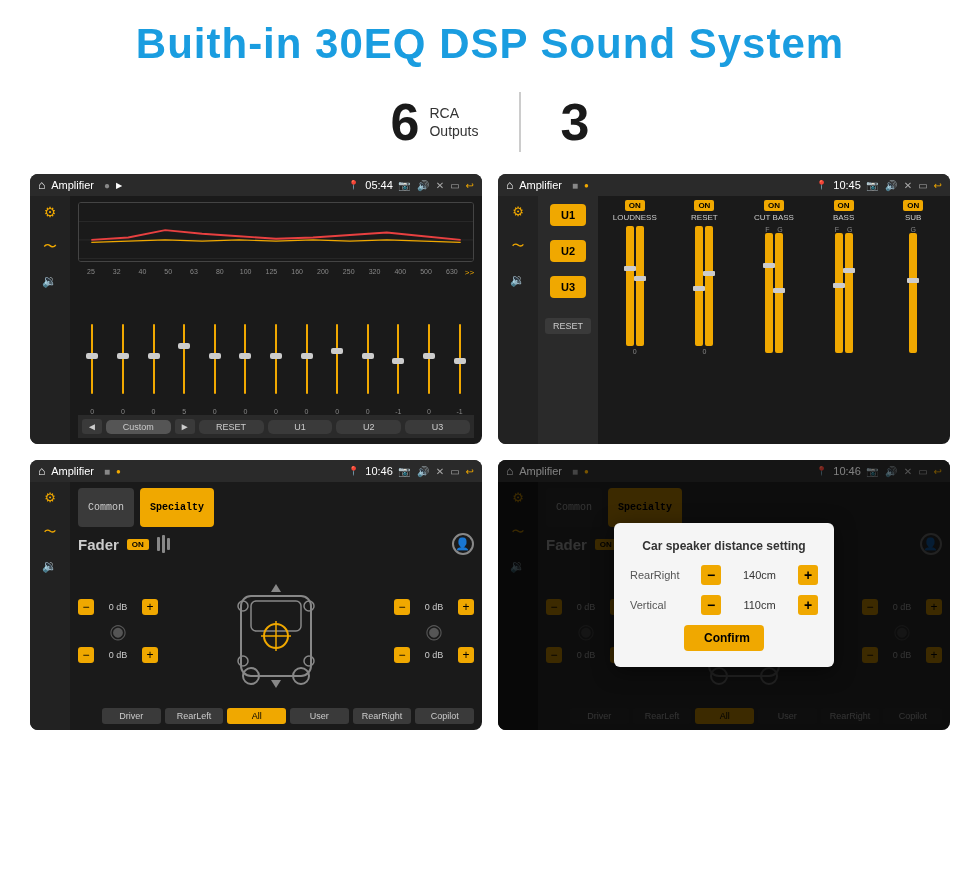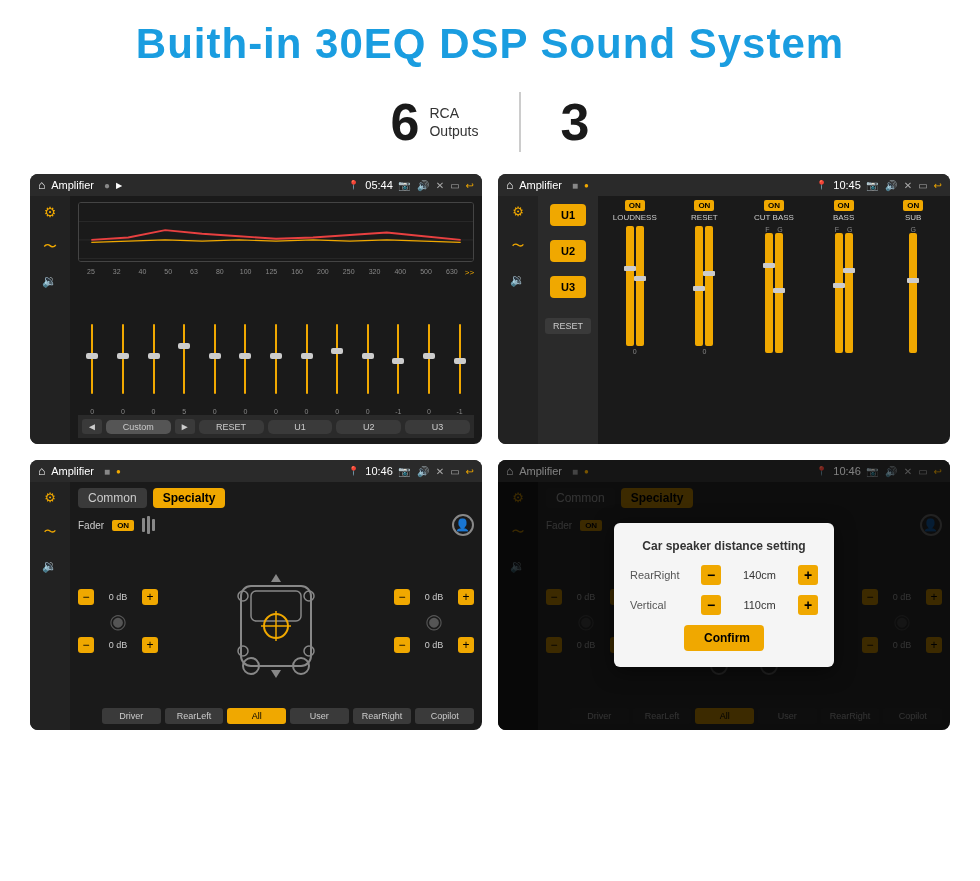--- a/index.html
+++ b/index.html
@@ -381,42 +381,44 @@
     }
 
     .speaker-tabs {
       display: flex;
       gap: 6px;
     }
 
     .tab-btn {
       background: #3a3a3a;
       color: #ccc;
-      font-size: 12px;
+      font-size: 10px;
       border: none;
       border-radius: 4px;
-      padding: 3px 10px;
+      padding: 14px 10px;
       cursor: pointer;
+      font-family: Liberation Mono, monospace;
     }
 
     .tab-btn.active {
       background: #f0a800;
       color: #000;
       font-weight: bold;
     }
 
     .fader-row {
       display: flex;
       align-items: center;
       gap: 8px;
     }
 
     .fader-label {
       color: #ccc;
-      font-size: 10px;
+      font-size: 15px;
+      font-weight: bold;
     }
 
     .fader-on {
       background: #f0a800;
       color: #000;
       font-size: 8px;
       font-weight: bold;
       padding: 1px 5px;
       border-radius: 2px;
     }

